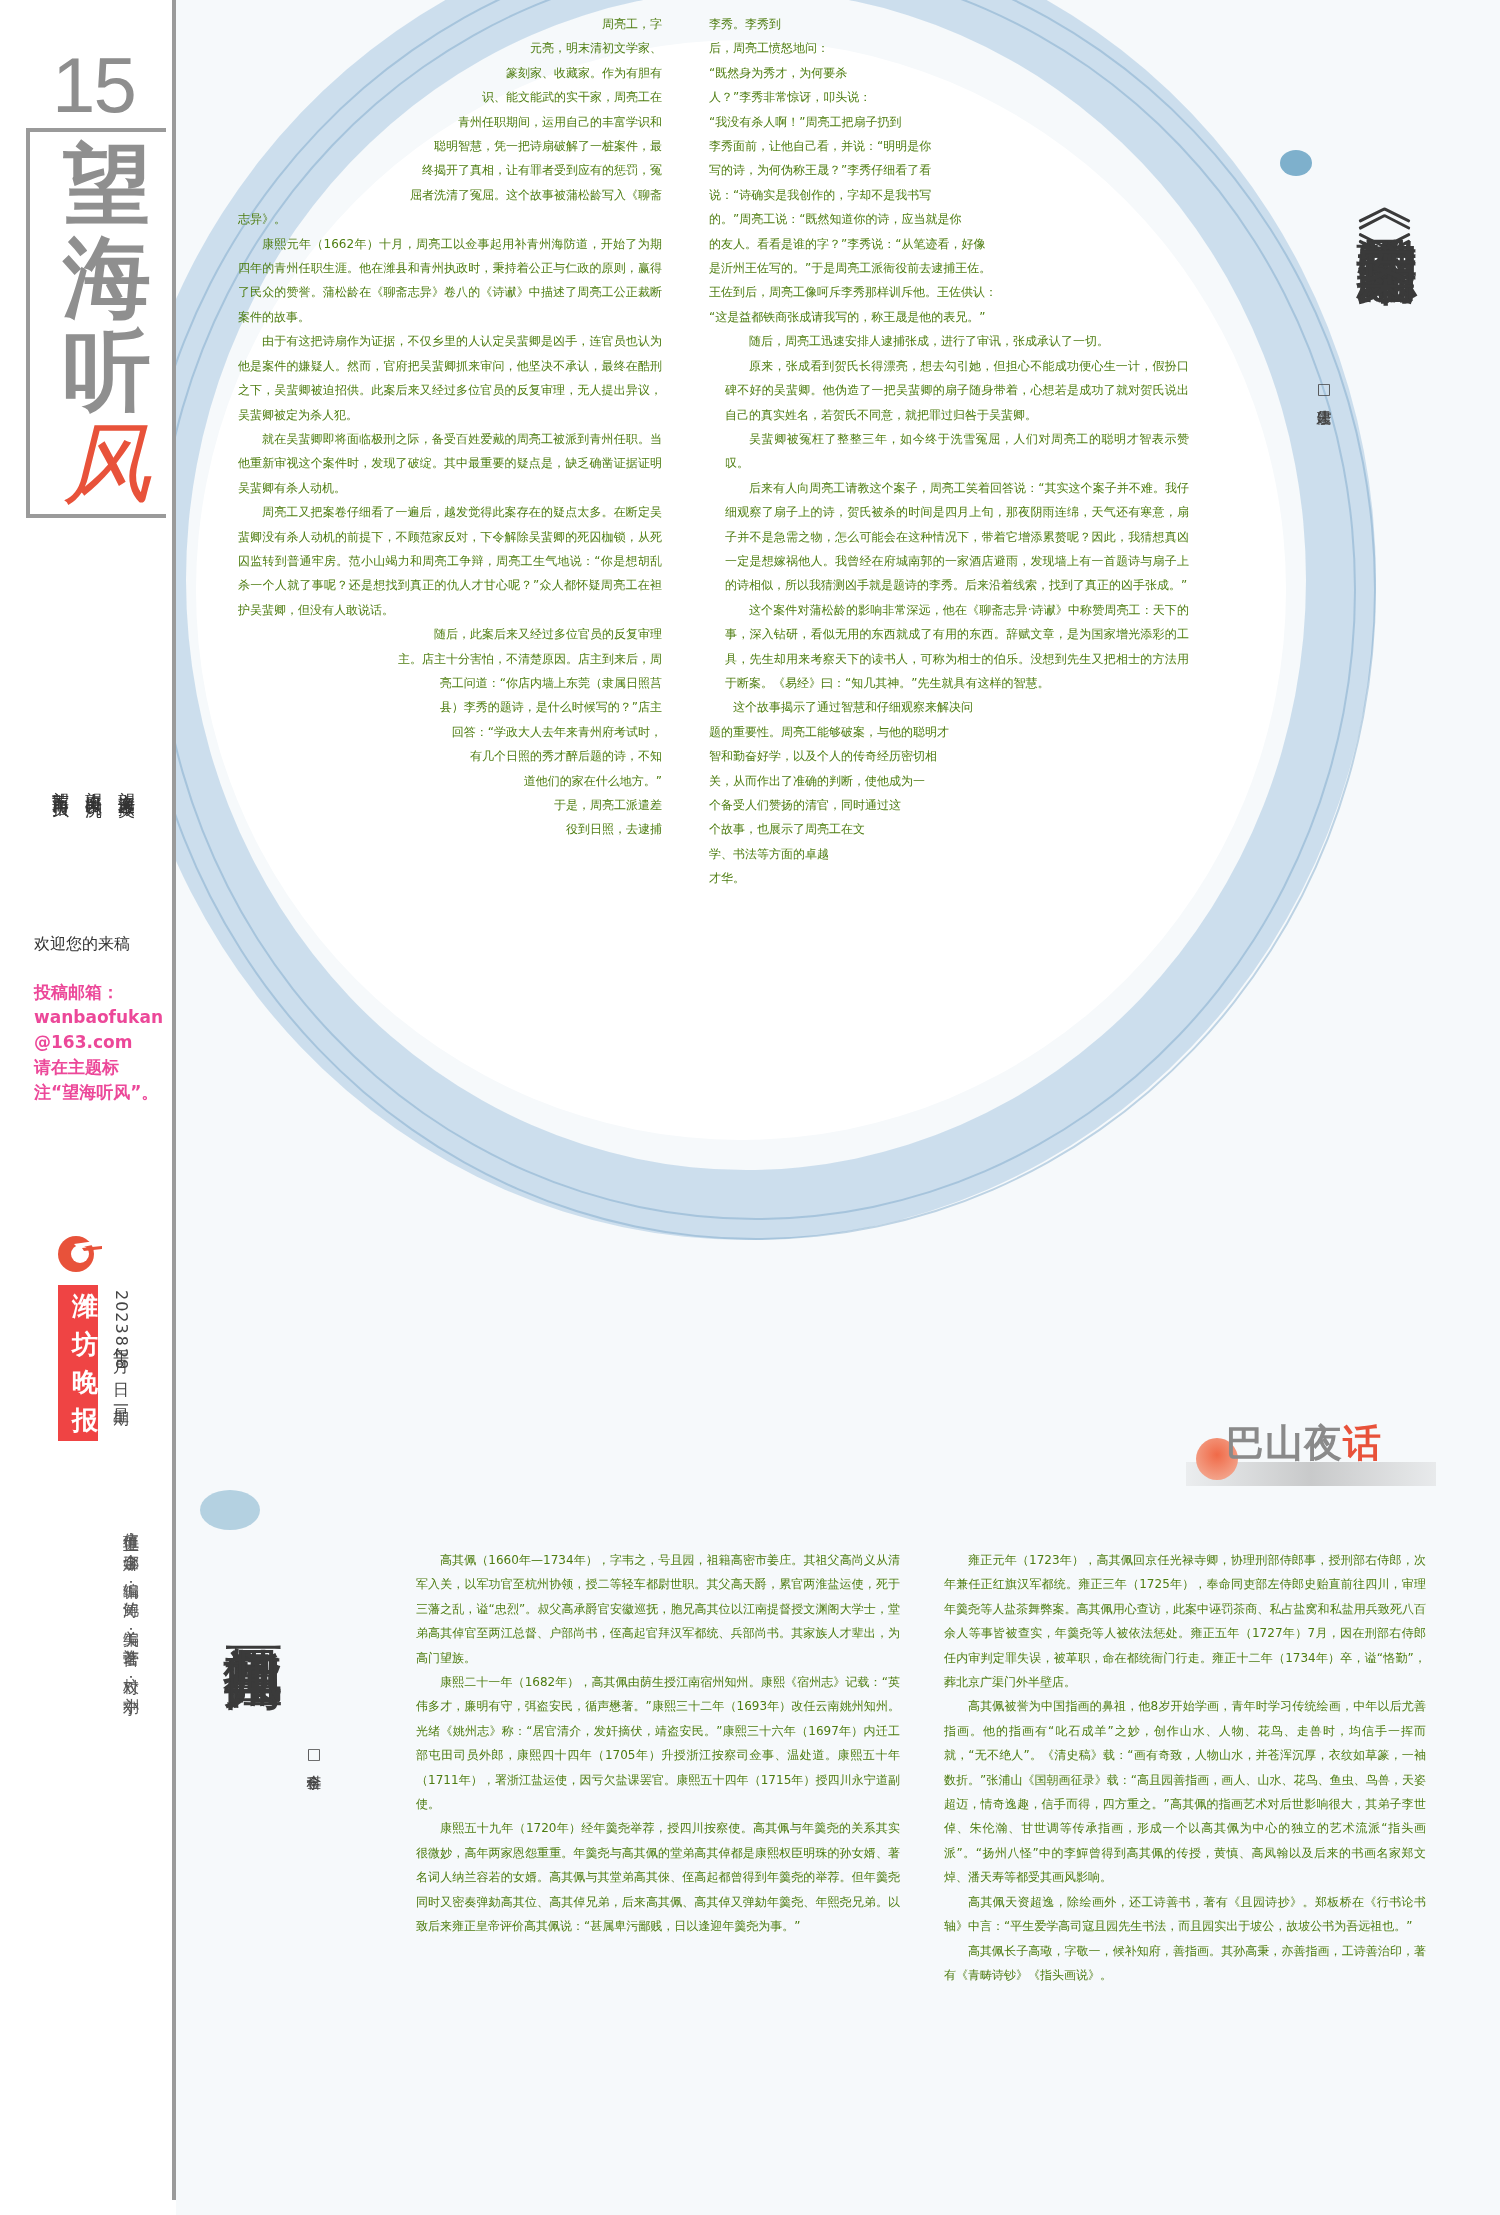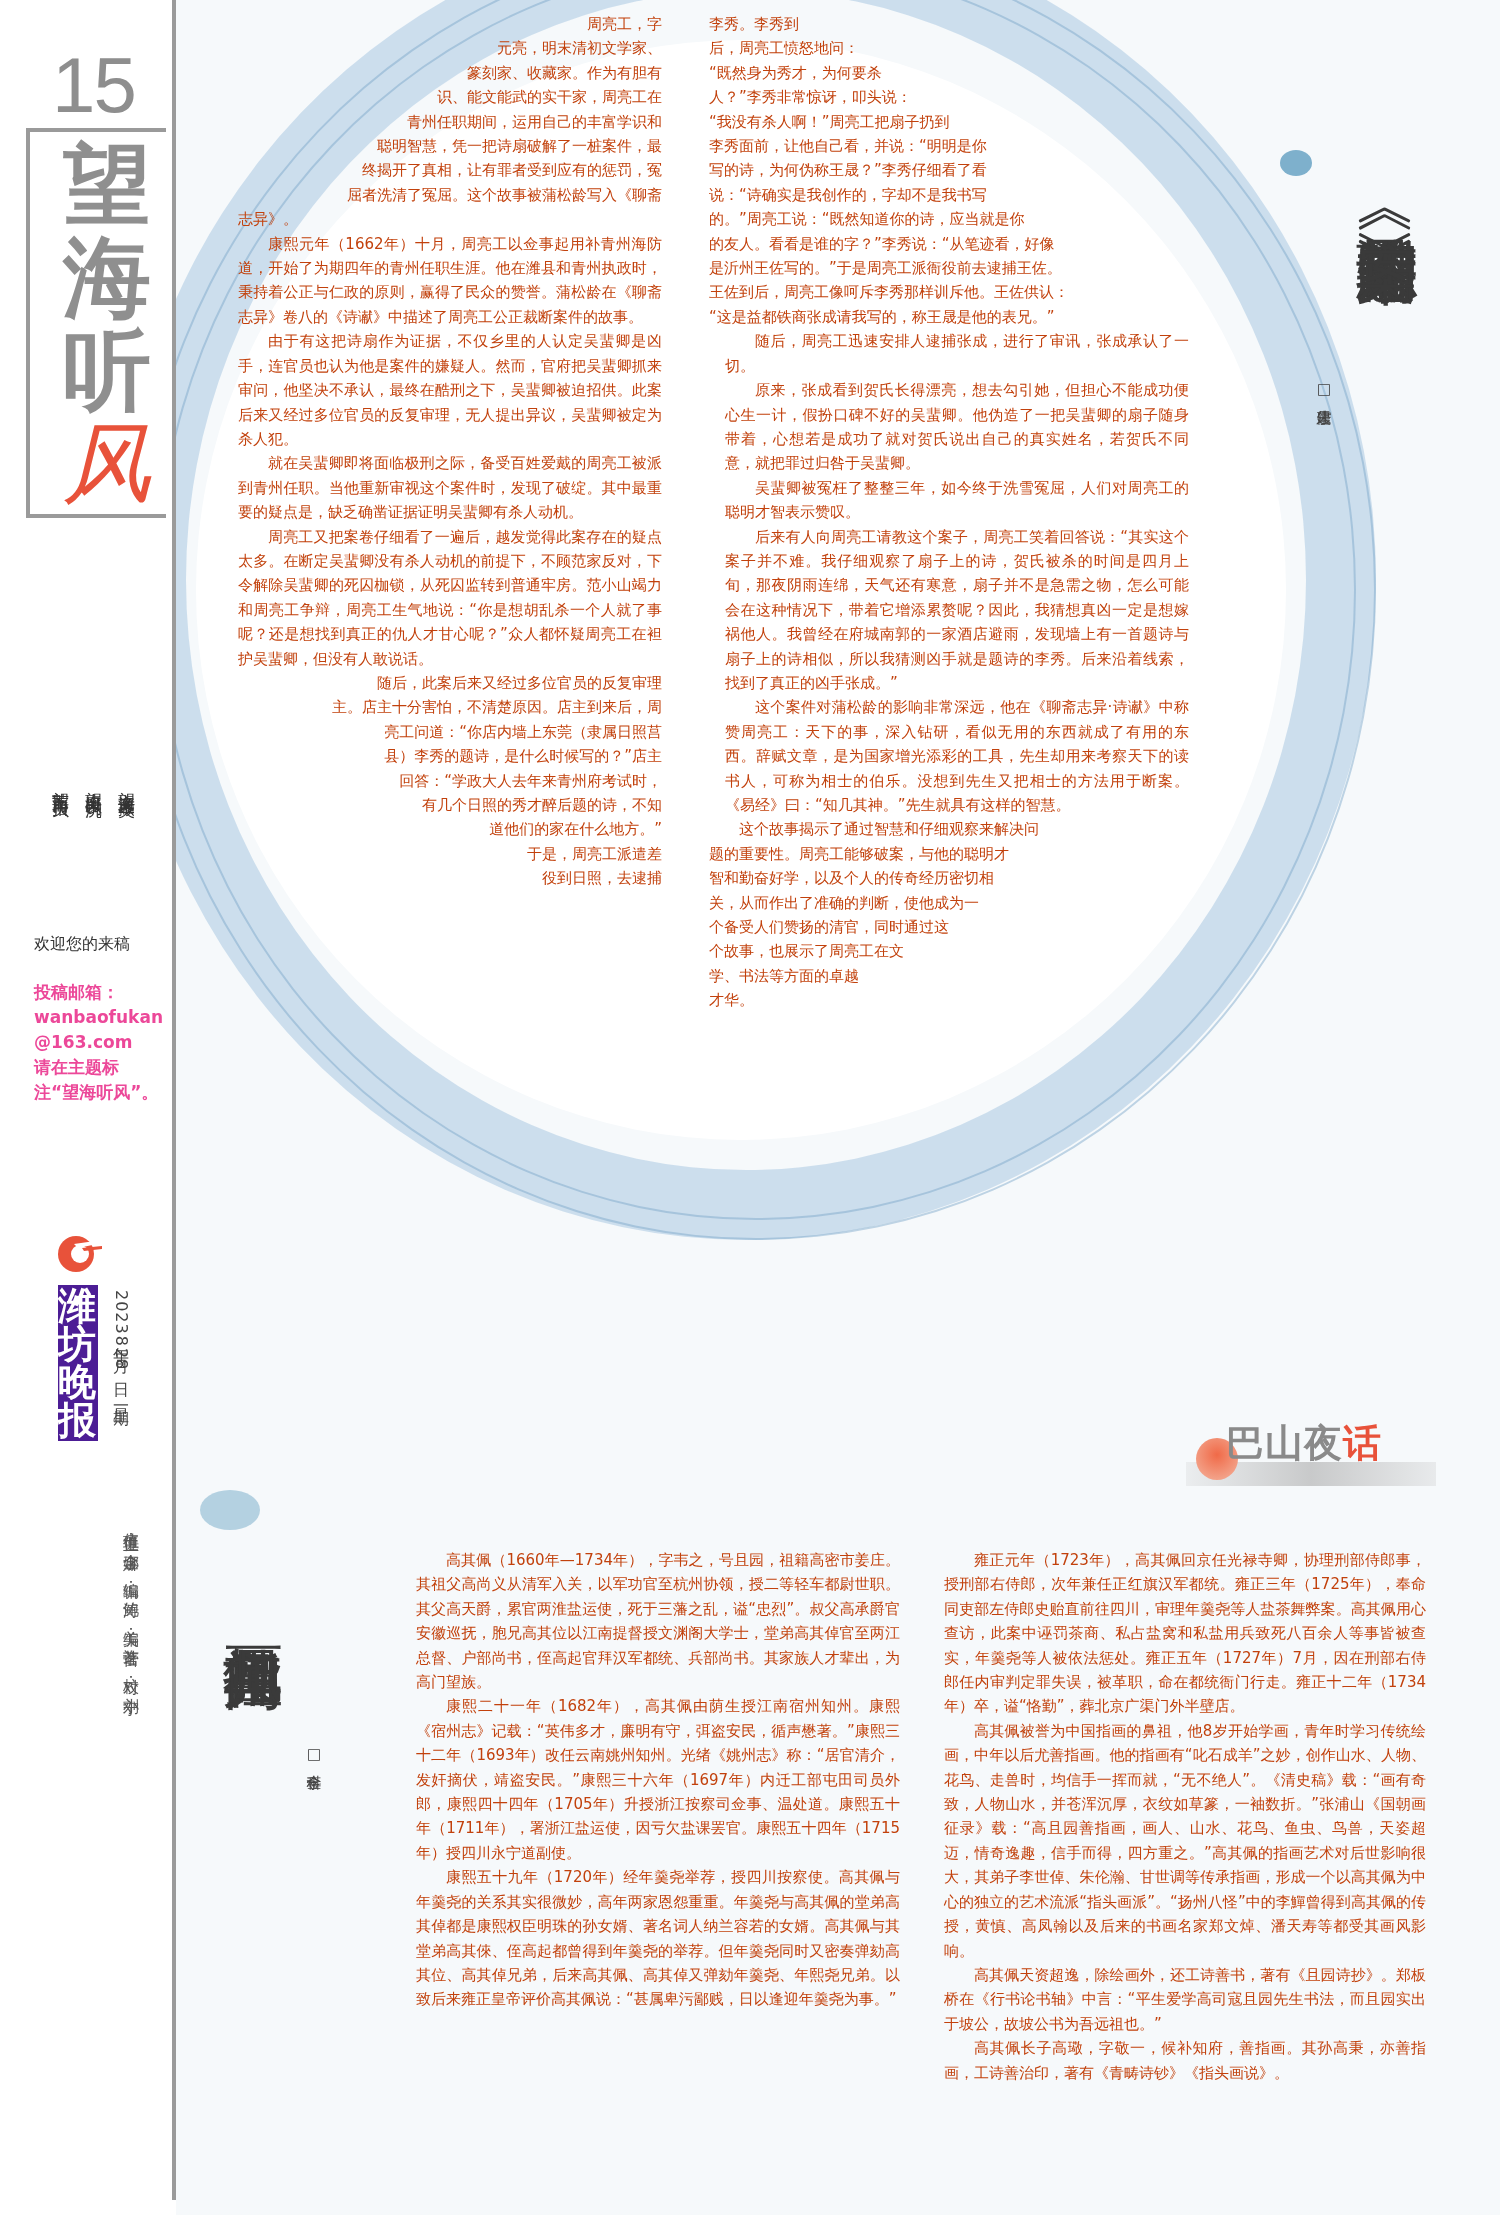--- a/index.html
+++ b/index.html
@@ -13,34 +13,34 @@
   .masthead-box { position: absolute; left: 26px; top: 128px; width: 140px; height: 390px; border: 4px solid #9a9a9a; border-right: none; }
   .masthead { position: absolute; left: 52px; top: 138px; width: 110px; font-family: "DejaVu Serif", serif; font-size: 88px; line-height: 93px; color: #8f8f8f; font-weight: bold; text-align: center; }
   .masthead .accent { color: #e8523a; font-weight: normal; font-style: italic; }
 
   .mottos { position: absolute; left: 50px; top: 778px; display: flex; flex-direction: row-reverse; gap: 10px; }
   .motto { writing-mode: vertical-rl; font-family: "DejaVu Serif", serif; font-size: 17px; letter-spacing: 2px; color: #333; }
   .welcome { position: absolute; left: 34px; top: 934px; font-family: "DejaVu Serif", serif; font-size: 16px; color: #333; }
   .submit { position: absolute; left: 34px; top: 980px; font-size: 17px; line-height: 25px; color: #ec4899; font-weight: bold; width: 130px; word-break: break-all; }
 
   .logo { position: absolute; left: 56px; top: 1230px; width: 46px; height: 46px; }
-  .paper-name { position: absolute; left: 58px; top: 1285px; width: 40px; background: #4c1d95; color: #fff; font-family: "DejaVu Serif", serif; font-weight: bold; font-size: 38px; line-height: 38px; text-align: left; padding: 2px 0; }
+  .paper-name { position: absolute; left: 58px; top: 1285px; width: 40px; background: #ef4444; color: #fff; font-family: "DejaVu Serif", serif; font-weight: bold; font-size: 26px; line-height: 38px; text-align: right; padding: 2px 0; }
   .dateline { position: absolute; left: 110px; top: 1290px; writing-mode: vertical-rl; font-size: 16px; color: #444; letter-spacing: 1px; }
   .staff { position: absolute; left: 120px; top: 1520px; writing-mode: vertical-rl; font-size: 16px; color: #555; letter-spacing: 1px; line-height: 22px; }
   .staff span { margin-bottom: 20px; display: inline-block; }
 
   
   .main { position: absolute; left: 176px; top: 0; width: 1324px; height: 2215px; background: #f6f9fb; overflow: hidden; }
   .wash { position: absolute; border-radius: 50%; }
   .wash1 { left: -60px; top: -80px; width: 1260px; height: 1320px; border: 70px solid rgba(170,200,225,0.55); clip-path: polygon(0 0, 100% 0, 100% 100%, 0 100%); }
   .wash-inner { left: 20px; top: 40px; width: 1090px; height: 1100px; background: #fff; }
   .ring { position: absolute; border-radius: 50%; border: 2px solid rgba(120,165,200,0.45); }
   .dot { position: absolute; border-radius: 50%; background: #7eb0cc; }
 
-  .col { position: absolute; font-size: 15px; line-height: 24.4px; color: #c2410c; text-align: justify; }
+  .col { position: absolute; font-size: 12px; line-height: 24.4px; color: #4d7c0f; text-align: justify; }
   .col p { text-indent: 2em; margin-left: 16px; }
   .col p.noindent { text-indent: 0; }
   .colA { left: 46px; top: 12px; width: 440px; }
   .colA .rtl { text-align: right; }
   .colB { left: 533px; top: 12px; width: 480px; }
 
   .title-v { position: absolute; writing-mode: vertical-rl; font-family: "DejaVu Sans", sans-serif; color: #3a3a3a; font-weight: 300; }
   .title1 { left: 1180px; top: 190px; font-size: 62px; letter-spacing: 0px; line-height: 1; }
   .byline1 { position: absolute; left: 1138px; top: 380px; writing-mode: vertical-rl; font-size: 15px; color: #444; }
 

